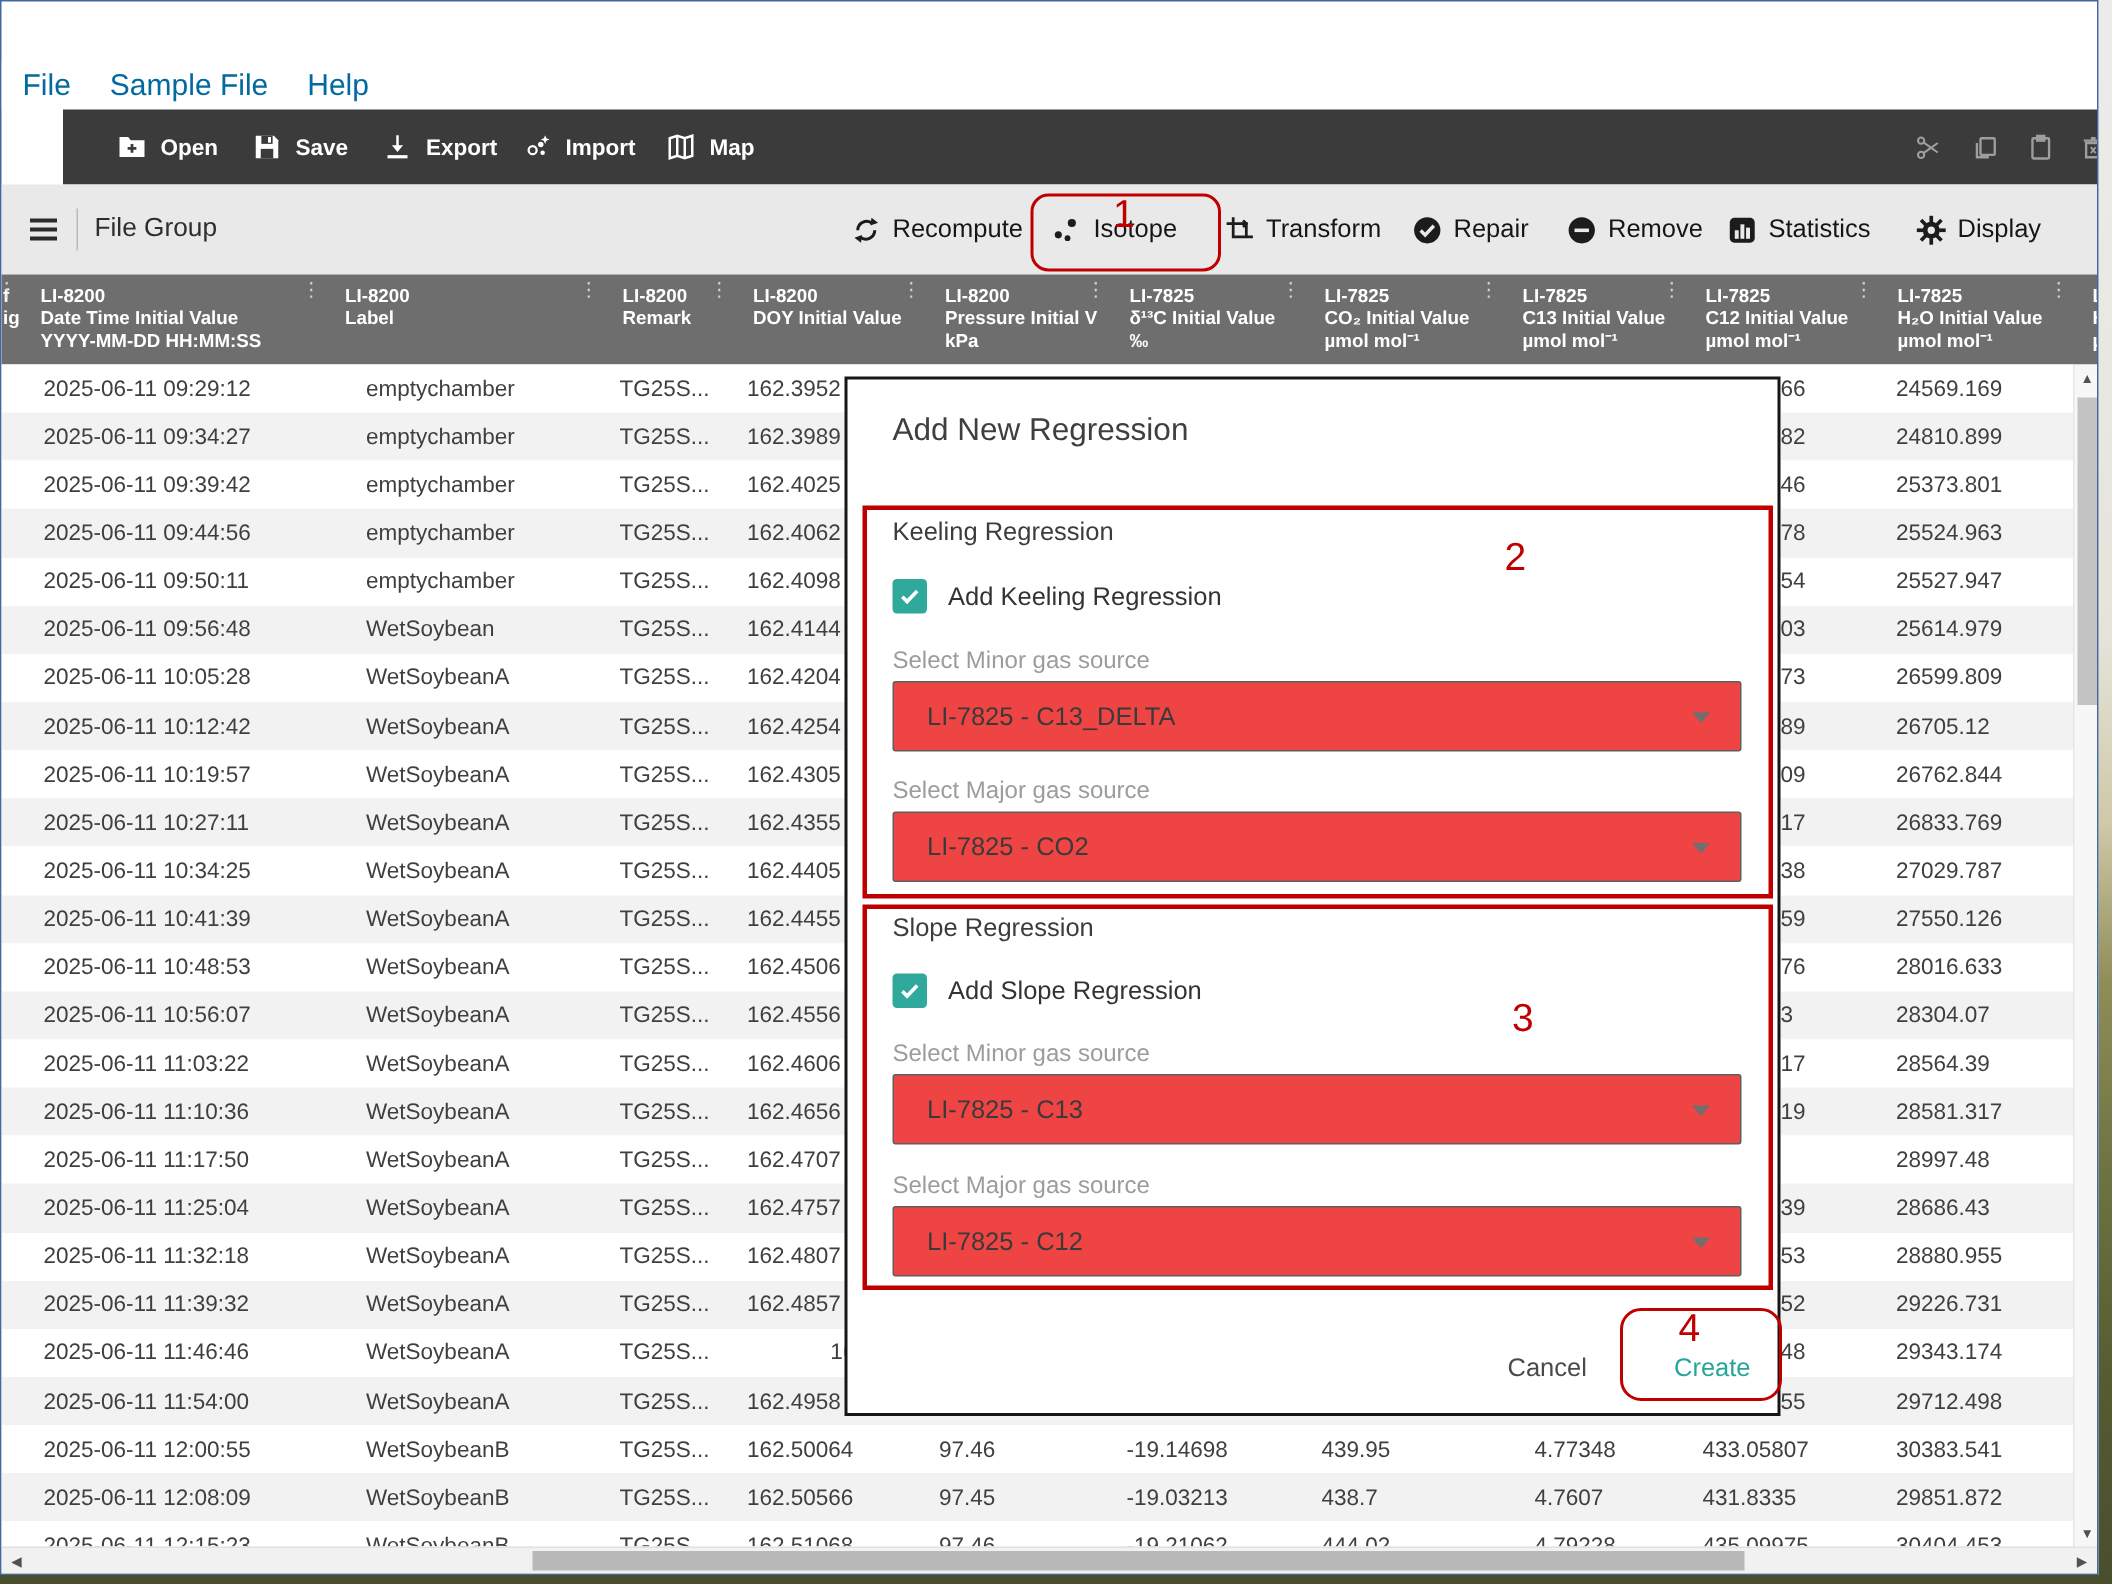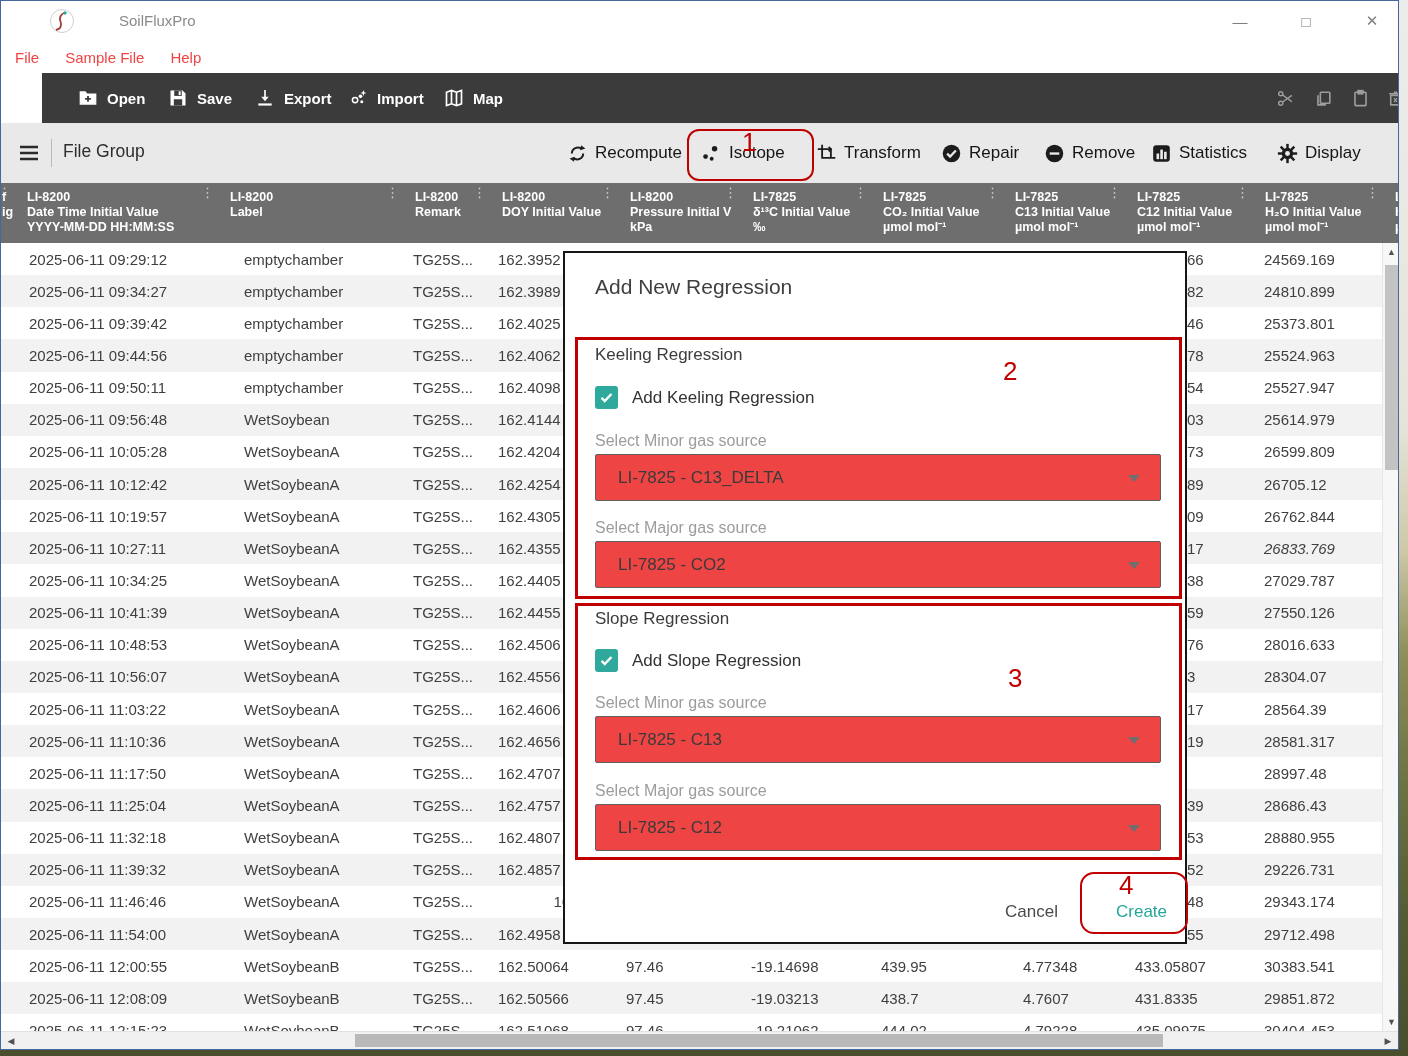--- a/index.html
+++ b/index.html
@@ -9,21 +9,21 @@
     border:1px solid #44689c;border-top:2px solid #1d3least}
   .window{border:1px solid #44689c;overflow:hidden;}
   
   .titlebar{position:absolute;left:0;top:0;width:100%;height:40px;background:#fff;}
   .app-logo{position:absolute;left:48px;top:7px;width:26px;height:26px;}
   .app-title{position:absolute;left:118px;top:11px;font-size:15px;color:#8a8a8a;}
   .win-controls{position:absolute;right:12px;top:0;height:40px;display:flex;align-items:center;gap:38px;}
   .win-btn{width:28px;height:28px;display:flex;align-items:center;justify-content:center;font-size:15px;color:#7d7d7d;cursor:default;}
   
   .menubar{position:absolute;left:0;top:40px;width:100%;height:32px;background:#fff;display:flex;align-items:center;padding-left:14px;gap:26px;box-sizing:border-box;}
-  .menu-item{font-size:15px;color:#ef4444;}
+  .menu-item{font-size:20px;color:#0369a1;}
   
   .toolbar{position:absolute;left:0;top:72px;width:100%;height:50px;background:#3b3b3b;margin-left:41px;}
   .tb-item{position:absolute;top:0;height:50px;display:flex;align-items:center;gap:9px;color:#fff;font-weight:bold;font-size:15px;}
   .tb-item svg{width:20px;height:20px;display:block;}
   .tb-edit{position:absolute;top:0;height:50px;display:flex;align-items:center;color:#9e9e9e;}
   .tb-edit svg{width:19px;height:19px;display:block;}
   
   .actionbar{position:absolute;left:0;top:122px;width:100%;height:60px;background:#e9e9e9;}
   .hamburger{position:absolute;left:16px;top:18px;width:24px;height:24px;}
   .ab-divider{position:absolute;left:50px;top:16px;width:1px;height:28px;background:#b9b9b9;}
@@ -65,35 +65,20 @@
   
   .anno-box{position:absolute;border:2.5px solid #c00000;pointer-events:none;box-sizing:border-box;}
   .anno-num{position:absolute;color:#c00000;font-size:26px;pointer-events:none;}
 </style>
 </head>
 <body>
 
 <div class="screen">
   <div class="window">
 
-    <div class="titlebar">
-      <span class="app-logo">
-        <svg viewBox="0 0 26 26" width="26" height="26">
-            <circle cx="13" cy="13" r="11.5" fill="#fff" stroke="#cfcfcf"></circle>
-            <path d="M16 4.5c-4.5 1.5-6 5.5-4.5 9s.5 7.5-4.5 8.5" fill="none" stroke="#a33b3b" stroke-width="1.8"></path>
-            <circle cx="16" cy="5" r="1.7" fill="#2fa99b"></circle>
-          </svg>
-      </span>
-      <span class="app-title">SoilFluxPro</span>
-      <div class="win-controls" id="win-controls">
-          <span class="win-btn">—</span>
-          <span class="win-btn">□</span>
-          <span class="win-btn">✕</span>
-        </div>
-    </div>
 
     <div class="menubar" id="menubar">
         <span class="menu-item">File</span>
         <span class="menu-item">Sample File</span>
         <span class="menu-item">Help</span>
       </div>
 
     <div class="toolbar" id="toolbar">
         <div class="tb-item" style="left: 36px;">
           <span>
@@ -446,21 +431,21 @@
           <div class="tcell" style="width: 12px;"></div>
           <div class="tcell c-dt" style="width: 203px; padding-left: 16px;">2025-06-11 10:27:11</div>
           <div class="tcell c-label" style="width: 185px; padding-left: 28px;">WetSoybeanA</div>
           <div class="tcell c-remark" style="width: 87px; padding-left: 12px;">TG25S...</div>
           <div class="tcell c-doy" style="width: 128px; padding-left: 10px;">162.4355</div>
           <div class="tcell c-pres" style="width: 123px; padding-left: 10px;"></div>
           <div class="tcell c-d13c" style="width: 130px; padding-left: 12px;"></div>
           <div class="tcell c-co2" style="width: 132px; padding-left: 12px;"></div>
           <div class="tcell c-c13" style="width: 122px; padding-left: 22px;"></div>
           <div class="tcell c-c12" style="width: 128px; padding-left: 64px;">17</div>
-          <div class="tcell c-h2o" style="width: 130px; padding-left: 13px; font-style: italic;">26833.769</div>
+          <div class="tcell c-h2o" style="width: 130px; padding-left: 13px;">26833.769</div>
         </div>
         <div class="trow">
           <div class="tcell" style="width: 12px;"></div>
           <div class="tcell c-dt" style="width: 203px; padding-left: 16px;">2025-06-11 10:34:25</div>
           <div class="tcell c-label" style="width: 185px; padding-left: 28px;">WetSoybeanA</div>
           <div class="tcell c-remark" style="width: 87px; padding-left: 12px;">TG25S...</div>
           <div class="tcell c-doy" style="width: 128px; padding-left: 10px;">162.4405</div>
           <div class="tcell c-pres" style="width: 123px; padding-left: 10px;"></div>
           <div class="tcell c-d13c" style="width: 130px; padding-left: 12px;"></div>
           <div class="tcell c-co2" style="width: 132px; padding-left: 12px;"></div>

